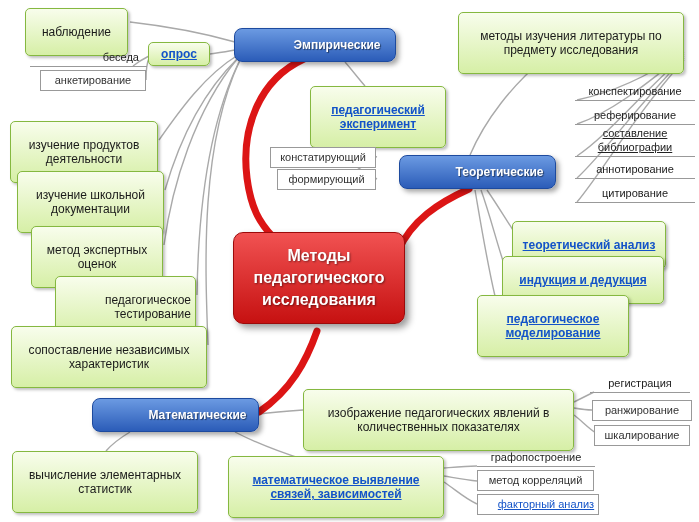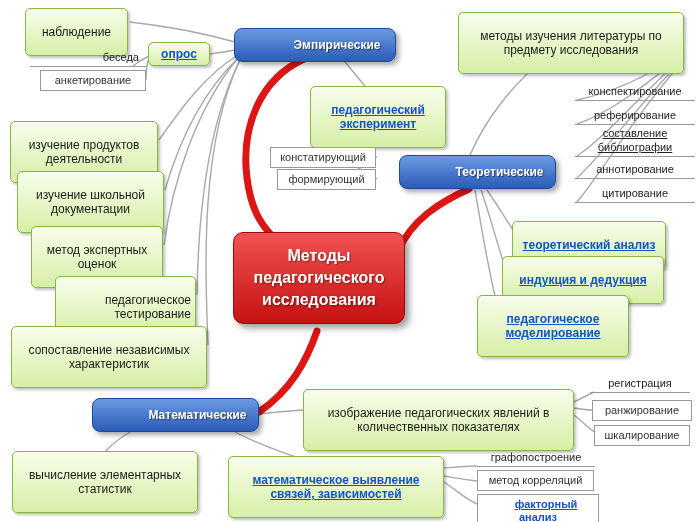--- a/index.html
+++ b/index.html
@@ -44,21 +44,21 @@
     text-align:center;padding:3px 3px;
   }
   
   .lbl{
     color:#222;font-size:11px;line-height:14px;
     text-align:center;border-bottom:1px solid #999;padding-bottom:2px;
   }
   .lbl.right{text-align:right;padding-right:8px;}
   
   .link{color:#1353c8;text-decoration:underline;font-weight:bold;}
-  .link.sm{font-weight:bold;font-size:11px;margin-left:16px;}
+  .link.sm{font-weight:normal;font-size:11px;margin-left:16px;}
 </style>
 </head>
 <body>
 
 <div id="canvas">
 
   <svg class="wires" viewBox="0 0 699 522">
     <g fill="none" stroke="#a9a9a9" stroke-width="1.4">
       <path d="M 235 42 C 200 32, 165 26, 130 22"></path>
       <path d="M 235 50 C 225 52, 217 53, 210 54"></path>

